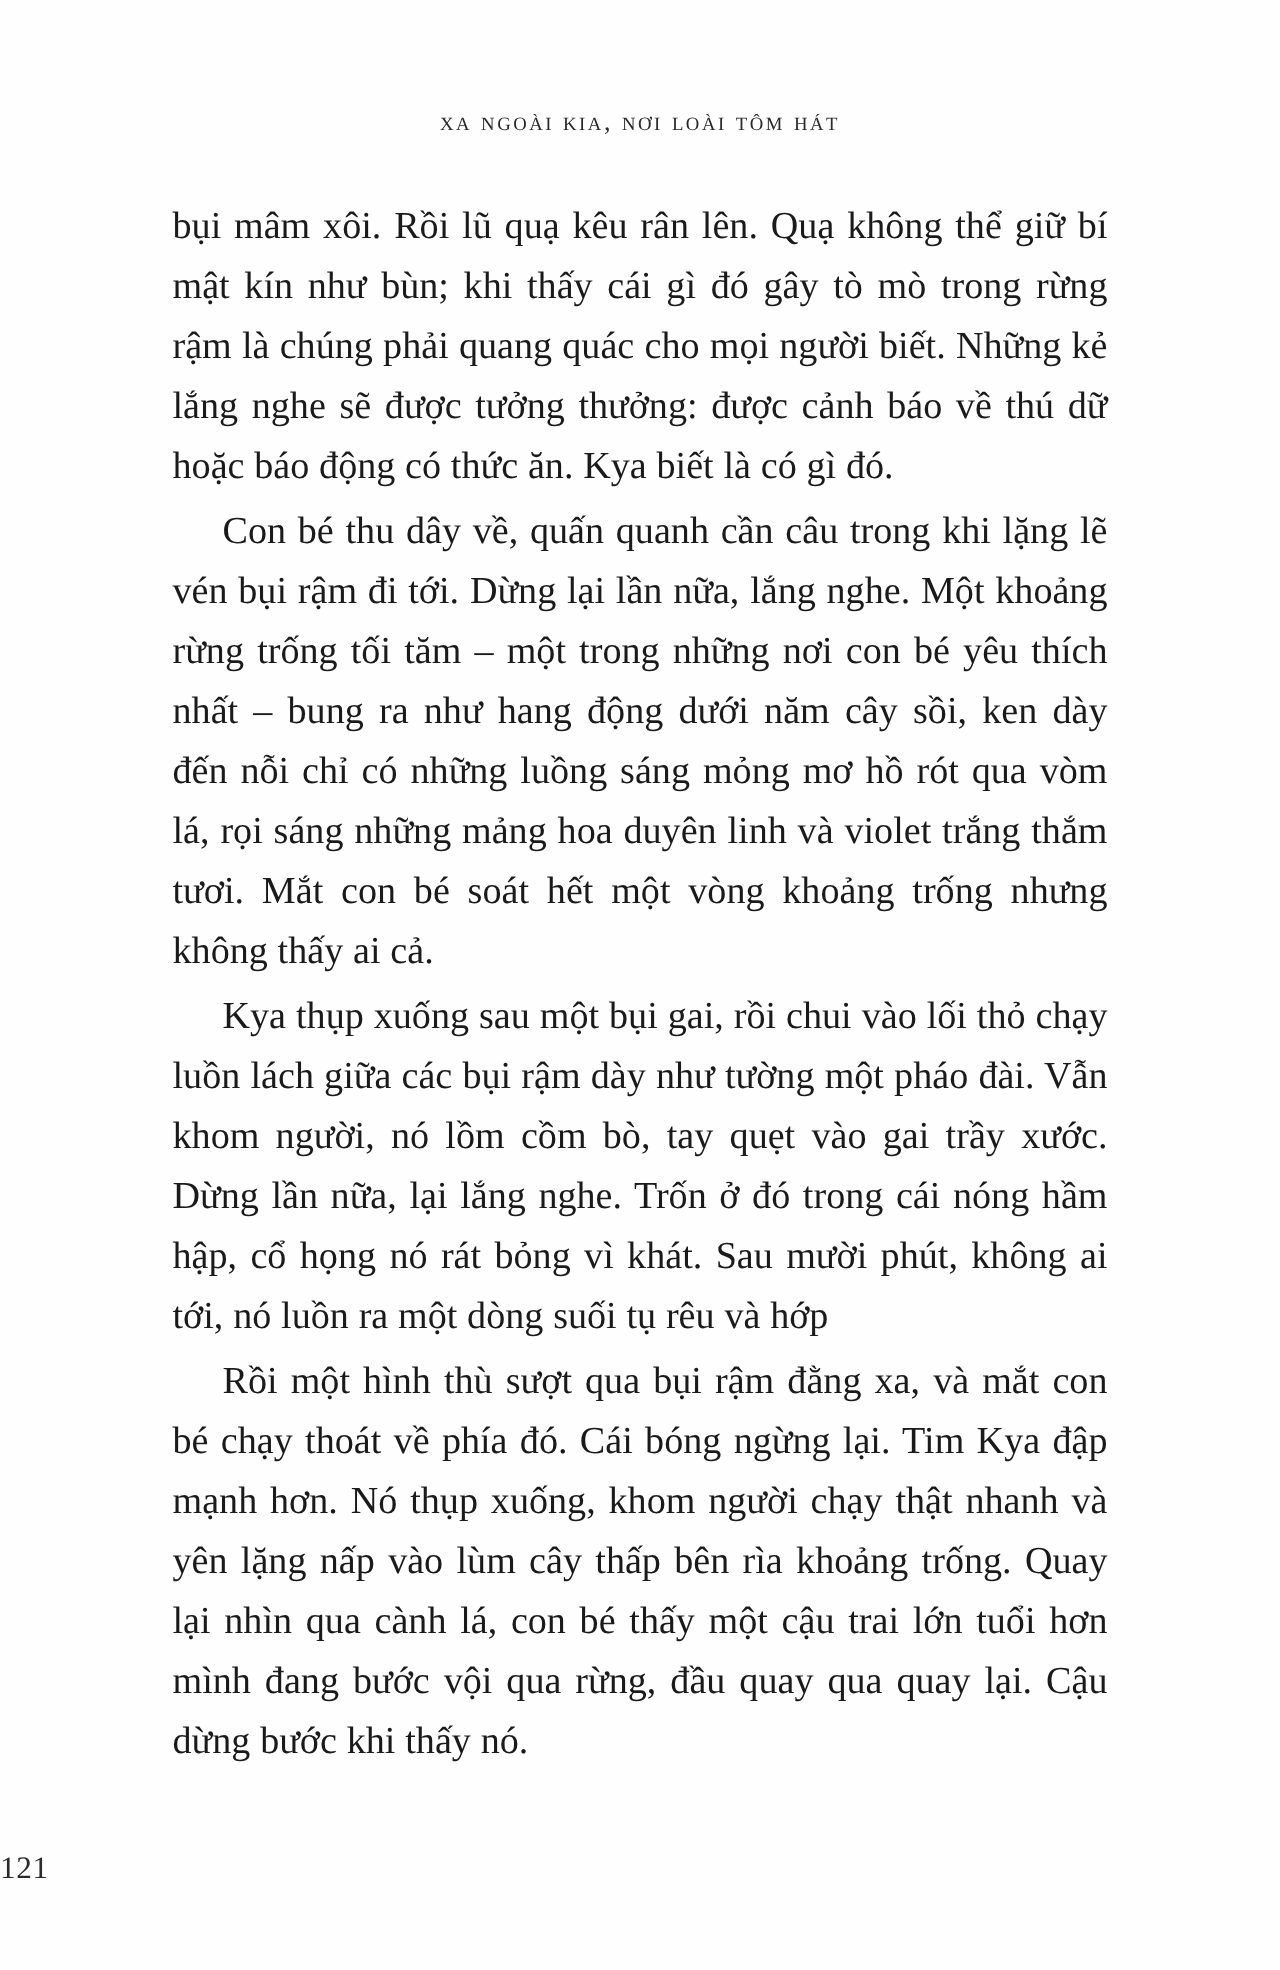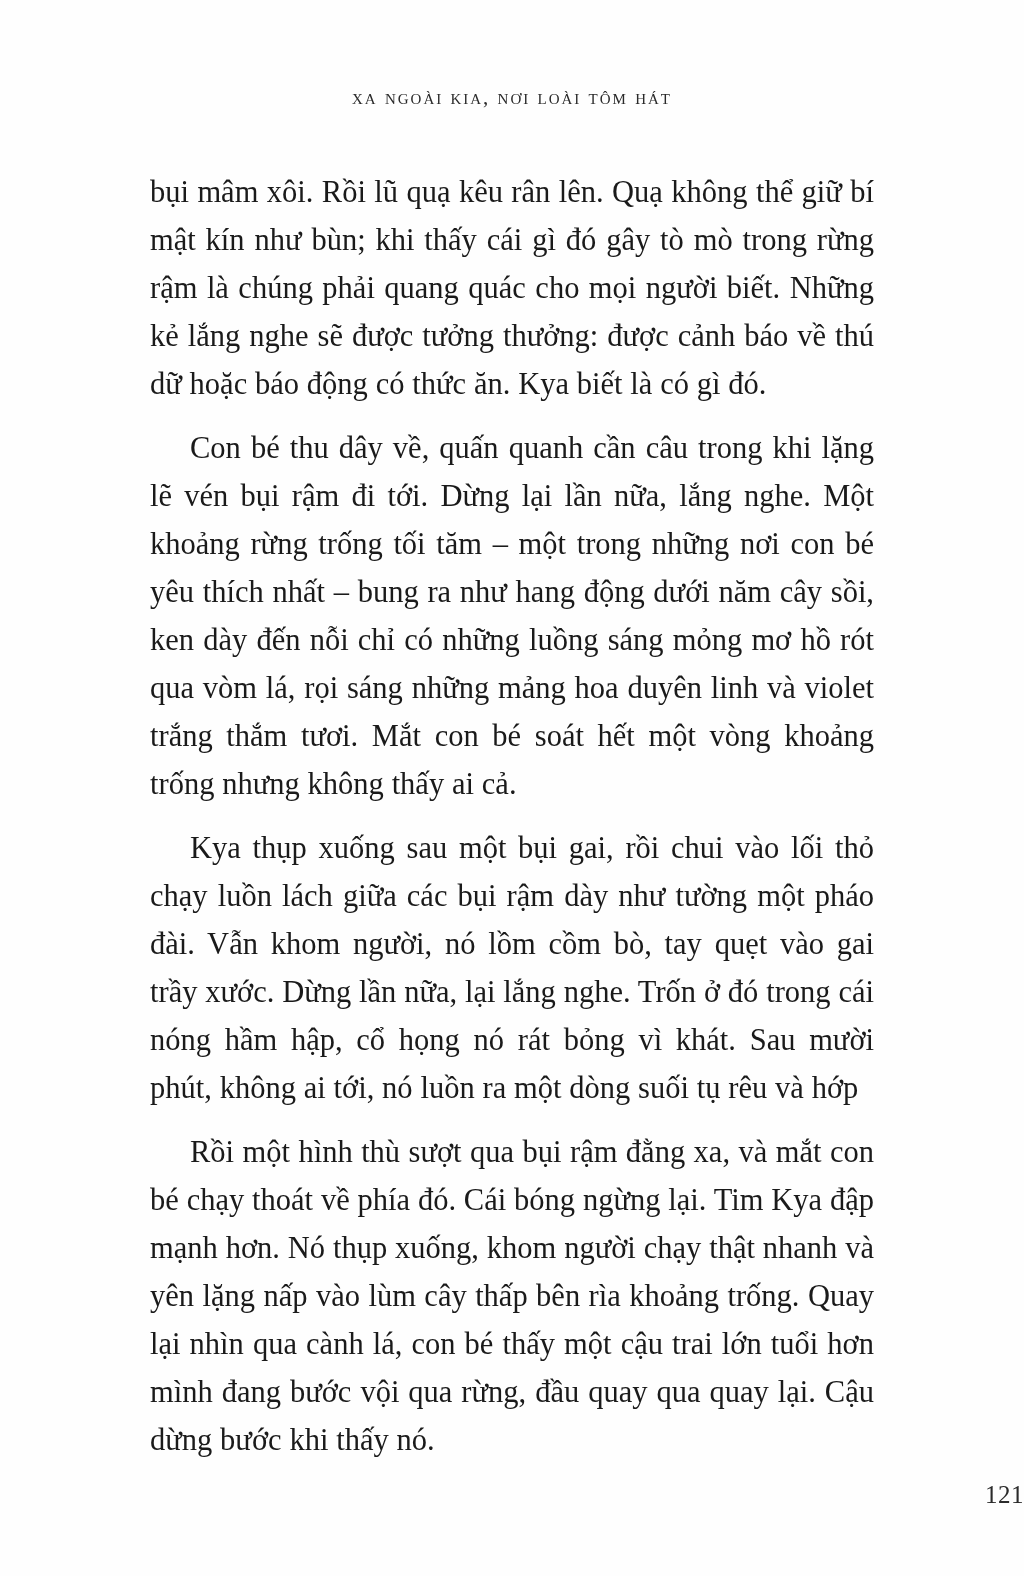--- a/index.html
+++ b/index.html
@@ -41,41 +41,41 @@
 
   
   .textblock {
     position: absolute;
     top: 152px;
     left: 134px;
     width: 756px;
   }
 
   .para {
-    margin: 16px;
+    margin: 4px;
     font-size: 30.5px;
     line-height: 48px;
     text-align: justify;
     text-justify: inter-word;
     text-indent: 40px;
     hyphens: none;
     word-spacing: 0.2px;
   }
 
   .para.first {
     text-indent: 0;
   }
 
   
   .folio {
     position: absolute;
     top: 1480px;
     left: 0;
     width: 1024px;
-    text-align: right;
+    text-align: left;
     font-size: 25px;
     line-height: 30px;
     color: #2b2b2b;
     letter-spacing: 0.5px;
   }
 </style>
 </head>
 <body>
 
 <div class="page">

